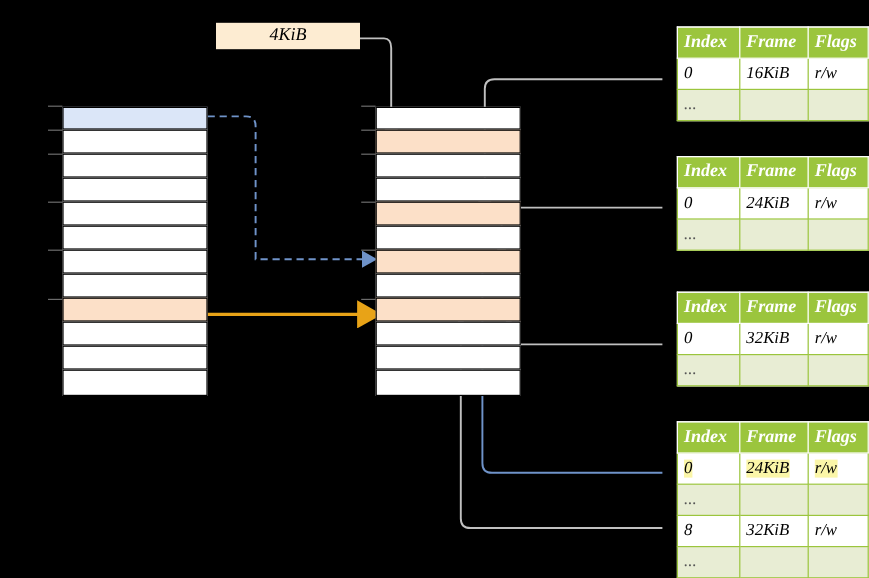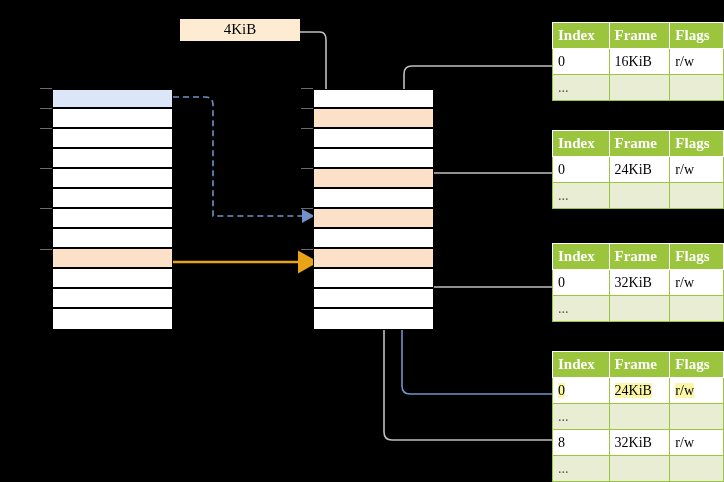--- a/index.html
+++ b/index.html
@@ -1,34 +1,34 @@
 <!DOCTYPE html>
 <html><head>
 <meta charset="utf-8">
 <style>
   html,body{margin:0;padding:0;background:#000;}
   body{width:724px;height:482px;overflow:hidden;
        font-family:"Liberation Serif","DejaVu Serif",serif;}
-  #stage{position:relative;width:724px;height:482px;background:#000;}
+  #stage{position:relative;width:724px;height:482px;background:#000;font-style:italic;}
   .cell{box-sizing:border-box;border:1px solid #000;background:#fff;
         width:100%;}
   .cell.blue{background:#dbe6f8;}
   .cell.peach{background:#fce0c8;}
 
   .tick{position:absolute;height:1px;background:#6b6b6b;width:12px;}
 
   
   .sizebox{position:absolute;background:#fdecd2;color:#000;
            font-size:15px;line-height:21px;text-align:center;
            box-sizing:border-box;}
 
   
   .ptable{position:absolute;border-collapse:collapse;
           border:1px solid #9bc53d;background:#e8edd4;
-          font-size:14px;}
+          font-size:14px;margin-left:12px;}
   .ptable td,.ptable th{border:1px solid #9bc53d;box-sizing:border-box;
           padding:2px 5px;height:26px;text-align:left;font-weight:normal;}
   .ptable th{background:#9bc53d;color:#fff;font-weight:bold;
              border-color:#fff;font-size:15px;}
   .ptable td.idx{width:58px;}
   .ptable td.frm{width:62px;}
   .ptable td.flg{width:55px;}
   .ptable th.idx{width:58px;}
   .ptable th.frm{width:62px;}
   .ptable th.flg{width:55px;}

